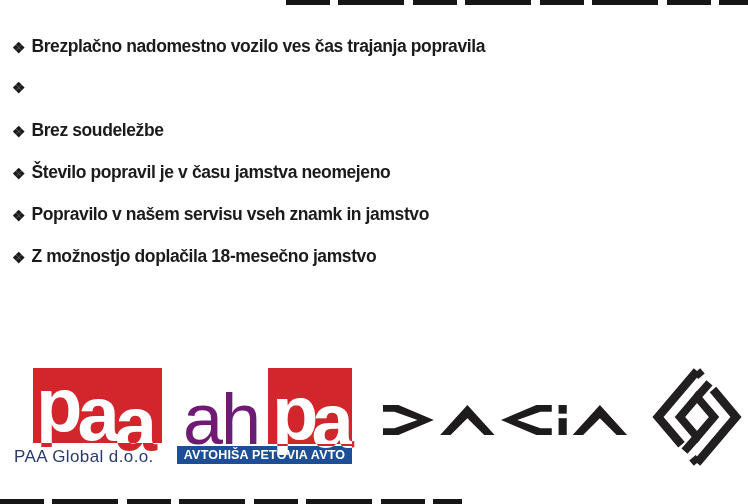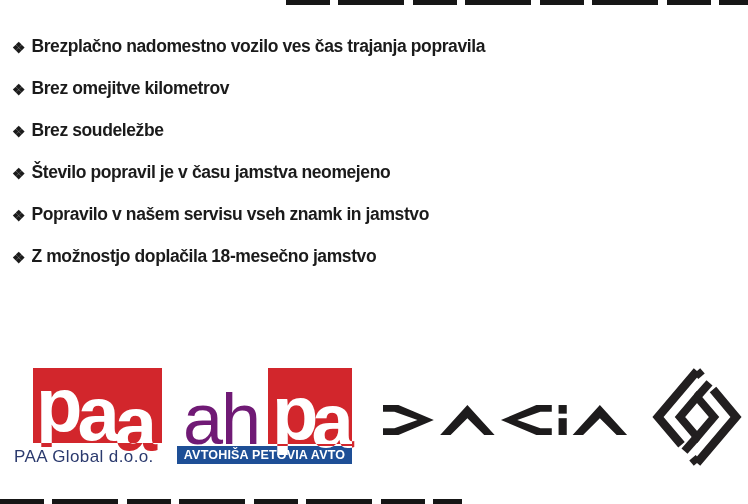--- a/index.html
+++ b/index.html
@@ -108,21 +108,20 @@
 
   <div class="dash-strip dash-top"></div>
 
   <ul class="benefits">
     <li>
       <span class="bullet">❖</span>
       <span>Brezplačno nadomestno vozilo ves čas trajanja popravila</span>
     </li>
     <li>
       <span class="bullet">❖</span>
-      <span>Brez omejitve kilometrov</span>
     </li>
     <li>
       <span class="bullet">❖</span>
       <span>Brez soudeležbe</span>
     </li>
     <li>
       <span class="bullet">❖</span>
       <span>Število popravil je v času jamstva neomejeno</span>
     </li>
     <li>

